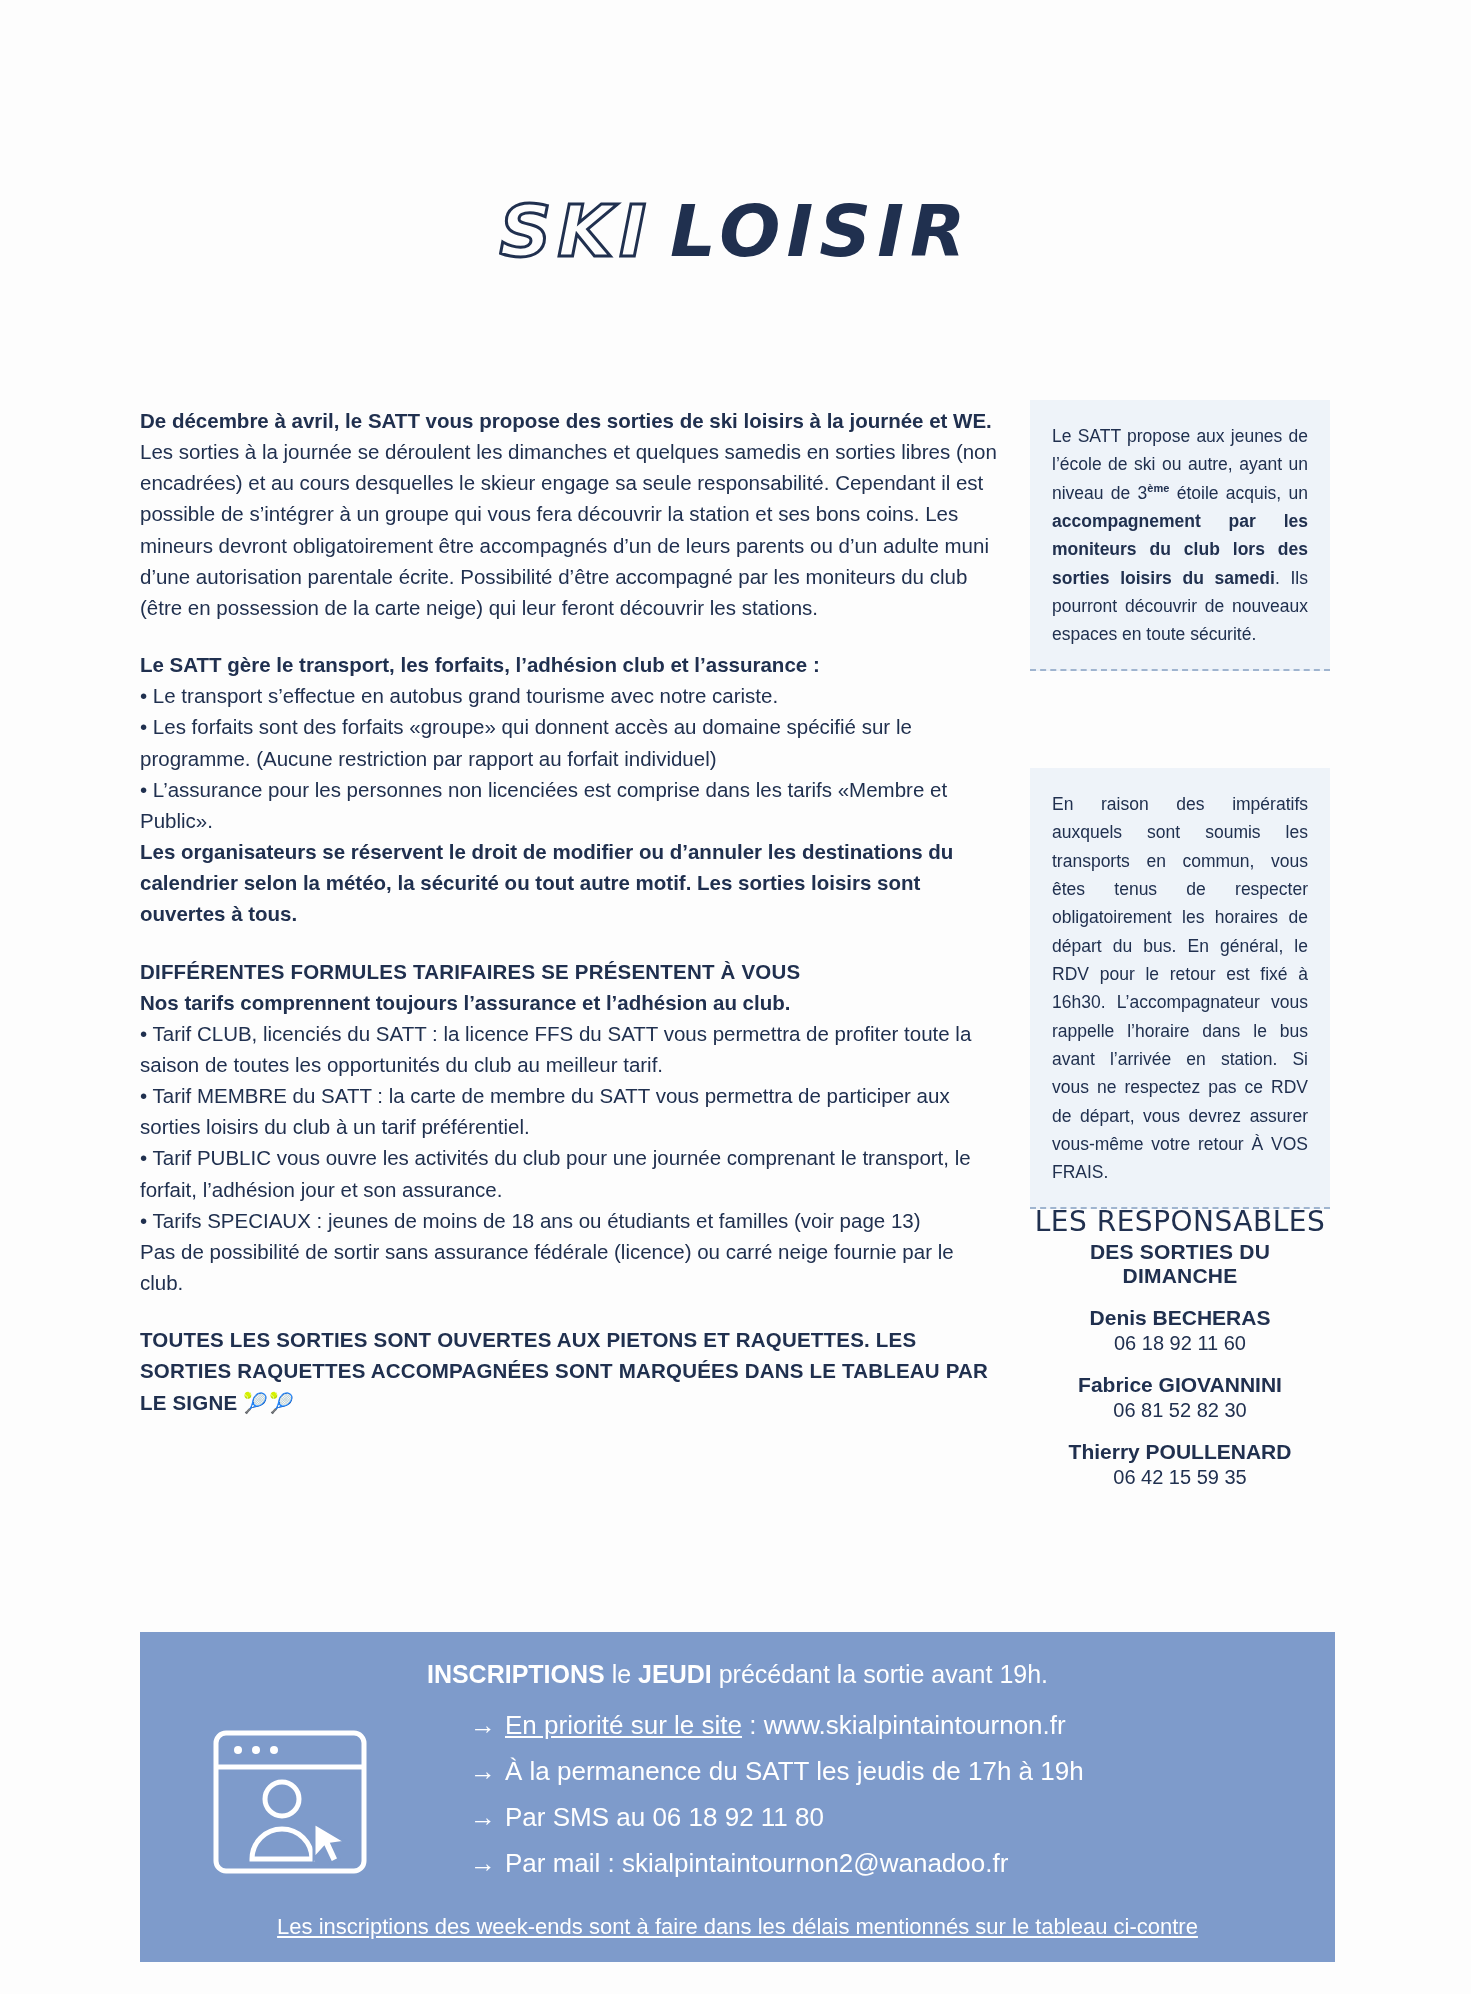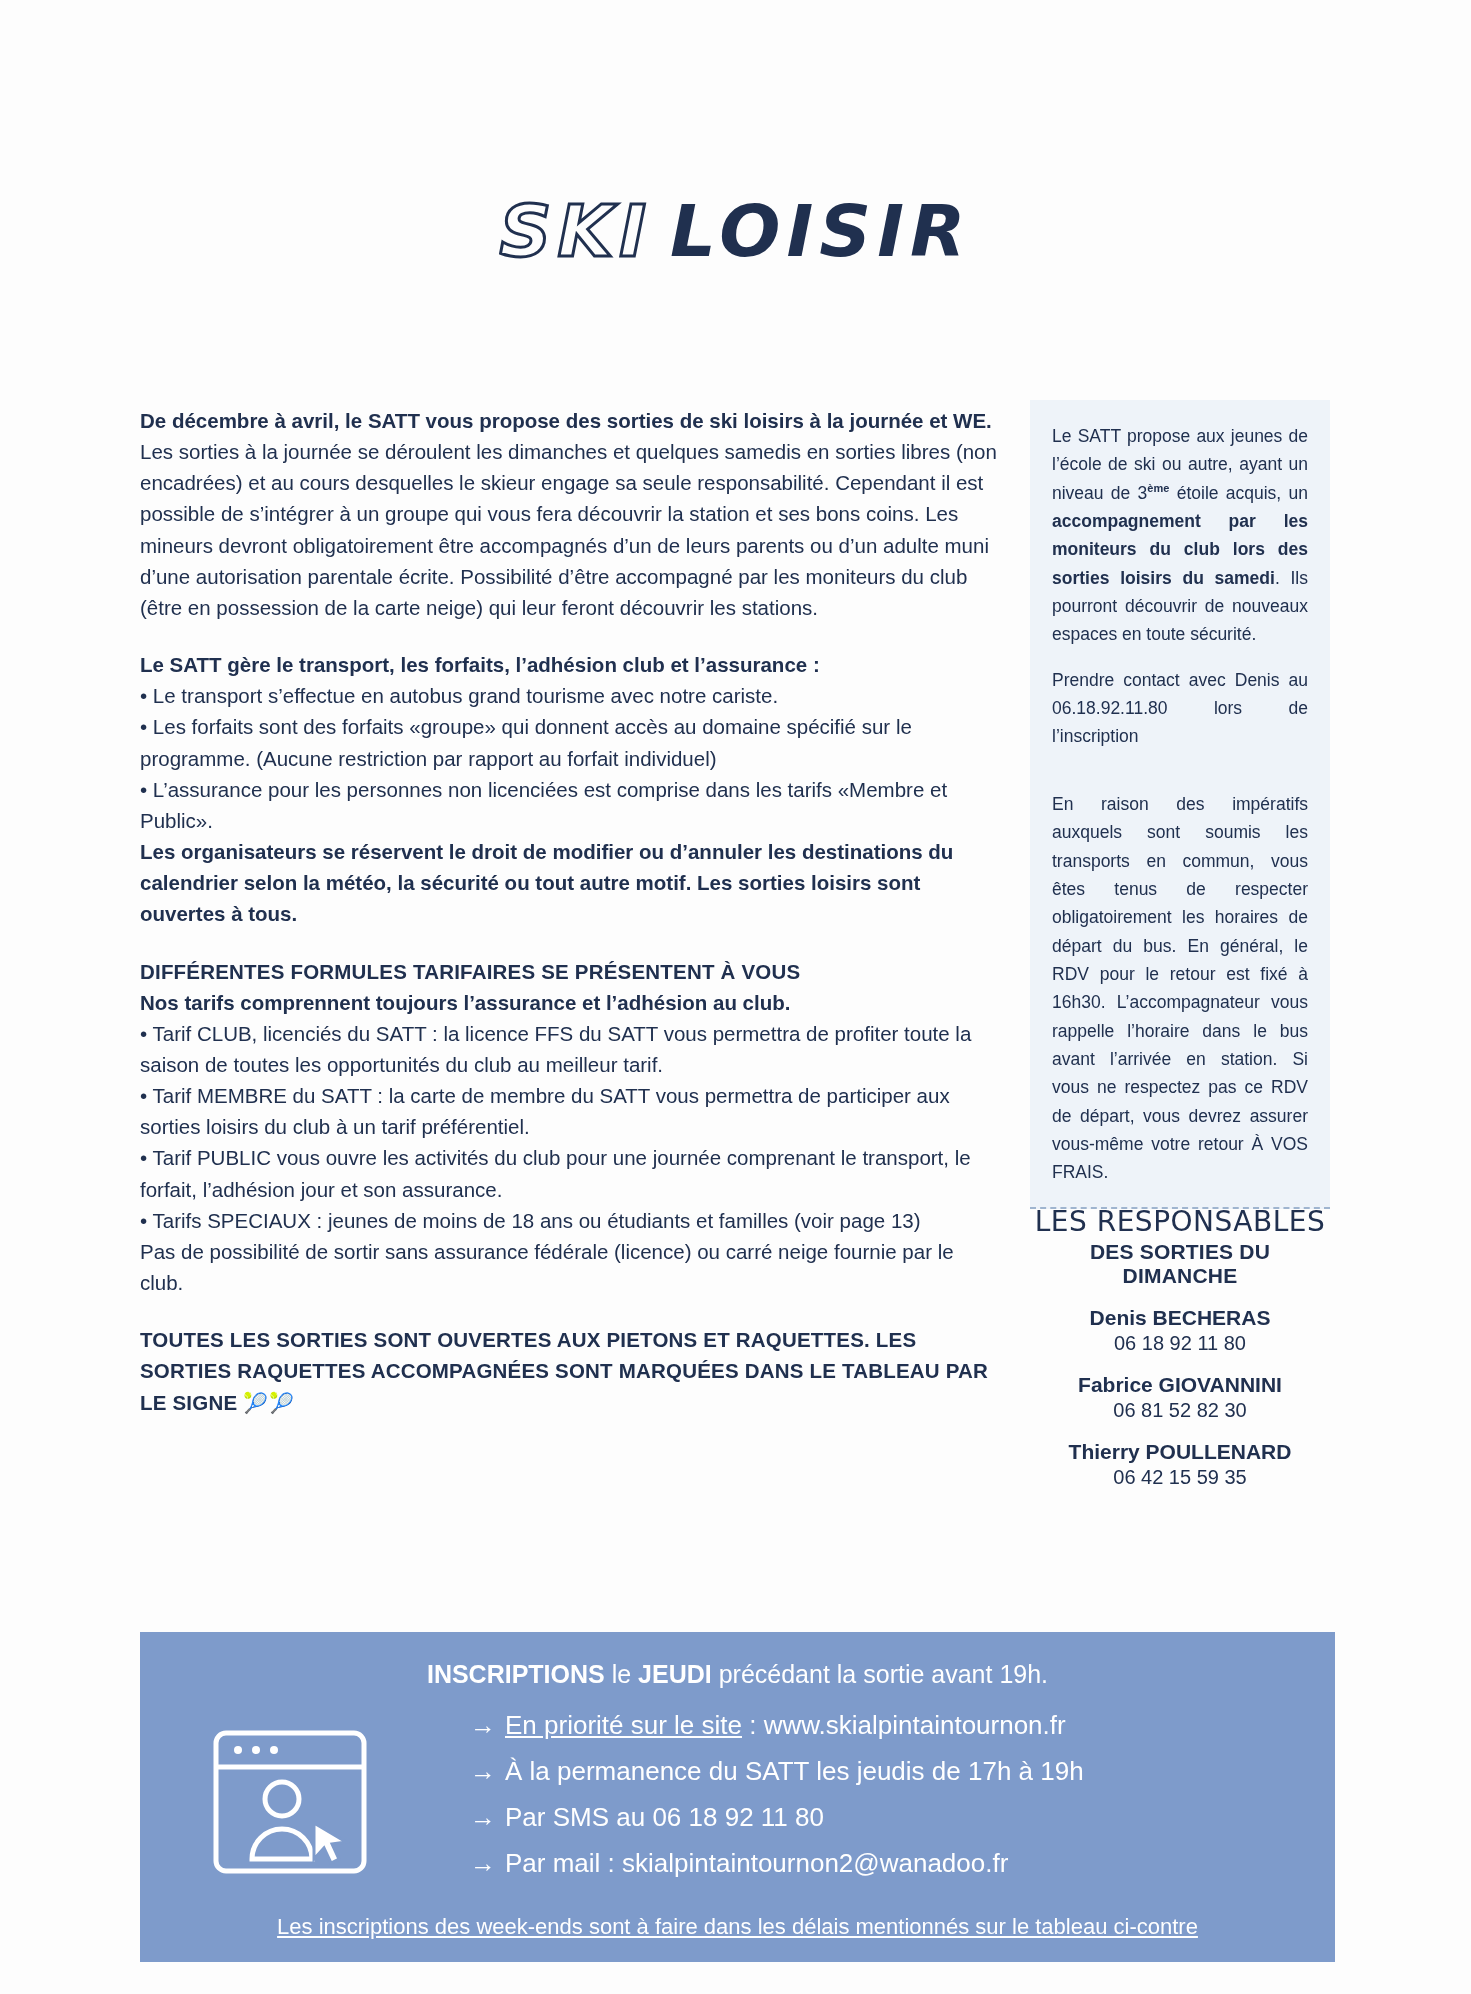--- a/index.html
+++ b/index.html
@@ -202,33 +202,32 @@
     <p class="bullet">• Tarifs SPECIAUX : jeunes de moins de 18 ans ou étudiants et familles  (voir page 13)</p>
     <p class="bullet">Pas de possibilité de sortir sans assurance fédérale (licence) ou carré neige fournie par le club.</p>
 
     <div class="blockgap"></div>
 
     <p class="caps"><span>TOUTES LES SORTIES SONT OUVERTES AUX PIETONS ET RAQUETTES. LES SORTIES RAQUETTES ACCOMPAGNÉES SONT MARQUÉES DANS LE TABLEAU PAR LE SIGNE</span> <span class="raquette-glyph">🎾🎾</span></p>
   </div>
 
   <div class="side-box" id="side-box-1">
     <p><span>Le SATT propose aux jeunes de l’école de ski ou autre, ayant un niveau de 3</span><sup>ème</sup><span> étoile acquis, un </span><span class="bold">accompagnement par les moniteurs du club lors des sorties loisirs du samedi</span><span>. Ils pourront découvrir de nouveaux espaces en toute sécurité.</span></p>
-    <p>Prendre contact avec Denis au 06.18.92.11.80 lors de l’inscription</p>
   </div>
 
   <div class="side-box" id="side-box-2">
     <p>En raison des impératifs auxquels sont soumis les transports en commun, vous êtes tenus de respecter obligatoirement les horaires de départ du bus. En général, le RDV pour le retour est fixé à 16h30. L’accompagnateur vous rappelle l’horaire dans le bus avant l’arrivée en station. Si vous ne respectez pas ce RDV de départ, vous devrez assurer vous-même votre retour À VOS FRAIS.</p>
   </div>
 
   <div class="resp">
     <div class="resp-title">LES RESPONSABLES</div>
     <div class="resp-sub">DES SORTIES DU DIMANCHE</div>
 
     <div class="resp-name">Denis BECHERAS</div>
-    <div class="resp-phone">06 18 92 11 80</div>
+    <div class="resp-phone">06 18 92 11 60</div>
 
     <div class="resp-name">Fabrice GIOVANNINI</div>
     <div class="resp-phone">06 81 52 82 30</div>
 
     <div class="resp-name">Thierry POULLENARD</div>
     <div class="resp-phone">06 42 15 59 35</div>
   </div>
 
   <div class="bottom-panel">
 

